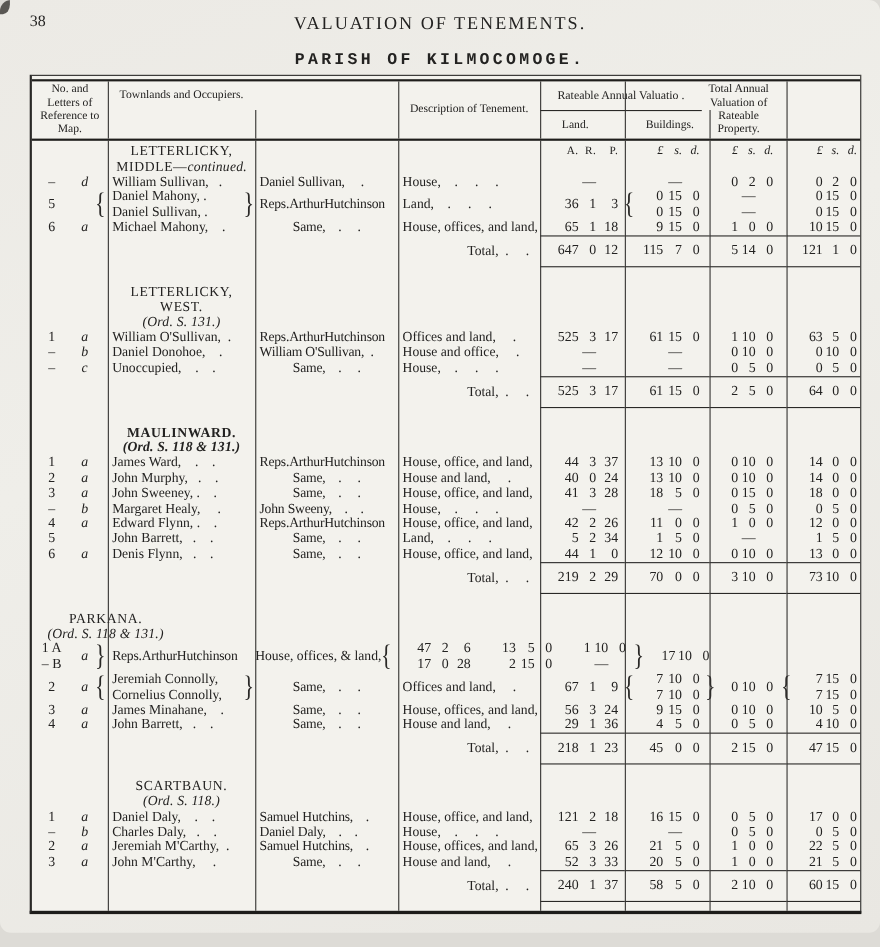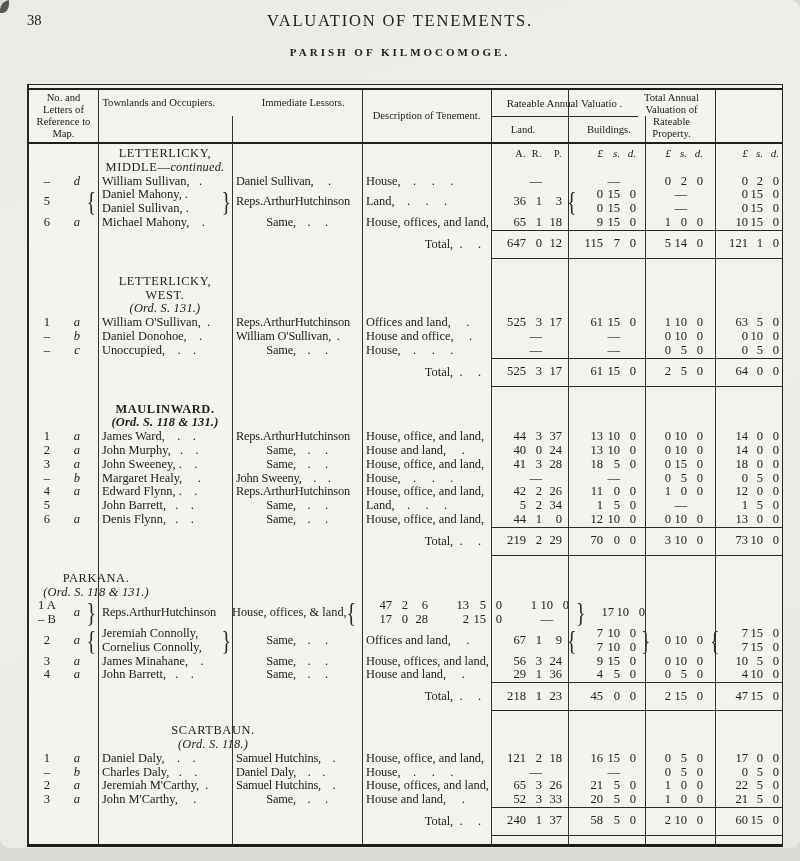--- a/index.html
+++ b/index.html
@@ -1,22 +1,22 @@
 <!DOCTYPE html>
 <html><head>
 <meta charset="utf-8">
 <style>
   html,body{margin:0;padding:0;}
   body{width:800px;height:861px;background:#dddbd6;font-family:"Liberation Serif", serif;}
   .page{position:relative;width:800px;height:848px;background:linear-gradient(160deg,#eceae5 0%,#efeee9 40%,#e9e7e2 100%);color:#232221;overflow:hidden;border-radius:10px;}
   .corner{position:absolute;left:0;top:0;width:9px;height:13px;background:#34322e;border-radius:0 0 70% 0;opacity:.8;}
   .pageno{position:absolute;left:27px;top:12px;font-size:14.5px;}
   .ptitle{position:absolute;left:0;top:11px;width:100%;text-align:center;font-size:16.5px;letter-spacing:1.8px;}
-  .psub{position:absolute;left:0;top:46px;width:100%;text-align:center;font-family:Liberation Serif, serif;font-weight:bold;font-size:11px;letter-spacing:3px;}
-  .vtable{position:absolute;left:27px;top:84px;width:753px;background:#f3f2ed;border-left:2px solid #2a2927;border-right:1px solid #2a2927;border-bottom:3px solid #1d1c1a;}
+  .psub{position:absolute;left:0;top:46px;width:100%;text-align:center;font-family:Liberation Mono, monospace;font-weight:bold;font-size:15px;letter-spacing:3px;}
+  .vtable{position:absolute;left:27px;top:68px;width:753px;background:#f3f2ed;border-left:2px solid #2a2927;border-right:1px solid #2a2927;border-bottom:3px solid #1d1c1a;}
   .topline{height:1px;background:#2a2927;}
   .thead{position:relative;display:flex;height:52px;border-top:2px solid #1f1e1c;margin-top:3px;border-bottom:2px solid #1f1e1c;}
   .hc{box-sizing:border-box;display:flex;align-items:center;justify-content:center;text-align:center;font-size:10.6px;line-height:11.8px;padding:0 3px;}
   .w1{width:69px}.w2{width:134px}.w3{width:130px}.w4{width:129px}.w5{width:77px}.w6{width:77px}.w7{width:70px}.w8{width:67px}
   .hgrp{display:flex;flex-direction:column;}
   .hgrp .top{height:26px;display:flex;align-items:center;justify-content:center;border-bottom:1px solid #2a2927;font-size:10.8px;}
   .hgrp .bot{display:flex;height:25px;gap:25px;}
   .hgrp .bot .hc{height:100%;}
   .vl{position:absolute;top:0;bottom:0;width:1px;background:#343230;}
   .vl.half{top:26px;}
@@ -66,21 +66,20 @@
   <div class="ptitle">VALUATION OF TENEMENTS.</div>
   <div class="psub">PARISH OF KILMOCOMOGE.</div>
 
   <div class="vtable">
     <div class="topline"></div>
     <div class="thead">
       <div class="hc w1">No. and Letters of Reference to Map.</div>
       <div class="hgrp" style="width:264px">
         <div class="bot">
           <div class="hc w2">Townlands and Occupiers.</div>
-          <div class="hc w3">Immediate Lessors.</div>
         </div>
       </div>
       <div class="hc w4">Description of Tenement.</div>
       <div class="hgrp" style="width:147px">
         <div class="top">Rateable Annual Valuatio .</div>
         <div class="bot">
           <div class="hc w6">Land.</div>
           <div class="hc w7">Buildings.</div>
         </div>
       </div>
@@ -1447,21 +1446,21 @@
             <div class="tbox">
               <div class="nl">
                 <div class="np">47</div>
                 <div class="np">15</div>
                 <div class="np">0</div>
               </div>
             </div>
           </div>
         </div>
         <div class="row" style="height: 13px;"></div>
-        <div class="row " style="height: 27.6px; padding-left: 48px;">
+        <div class="row " style="height: 27.6px;">
           <div class="cell c1"></div>
           <div class="cell c2">
             <div class="hwrap">
               <div class="hl" style="transform-origin: center center; transform: scaleX(0.985075);"><span>SCARTBAUN.</span></div>
               <div class="hl ord" style="transform-origin: center center; transform: scaleX(0.985075);">(Ord. S. 118.)</div>
             </div>
           </div>
           <div class="cell c3"></div>
           <div class="cell c4"></div>
           <div class="cell c5"></div>

